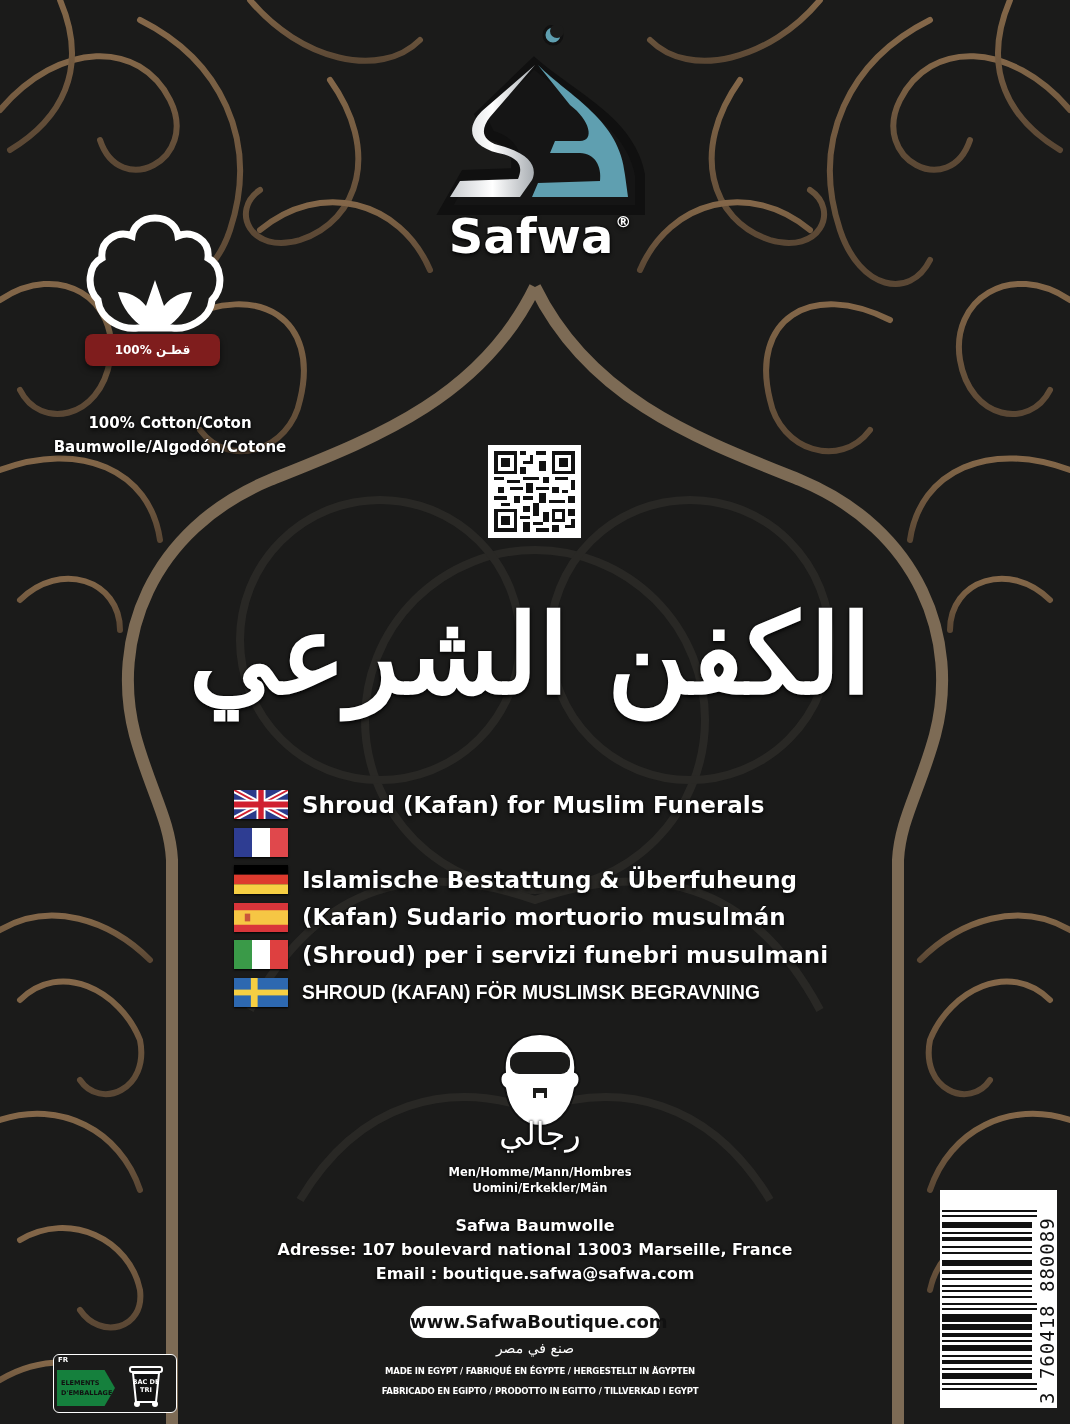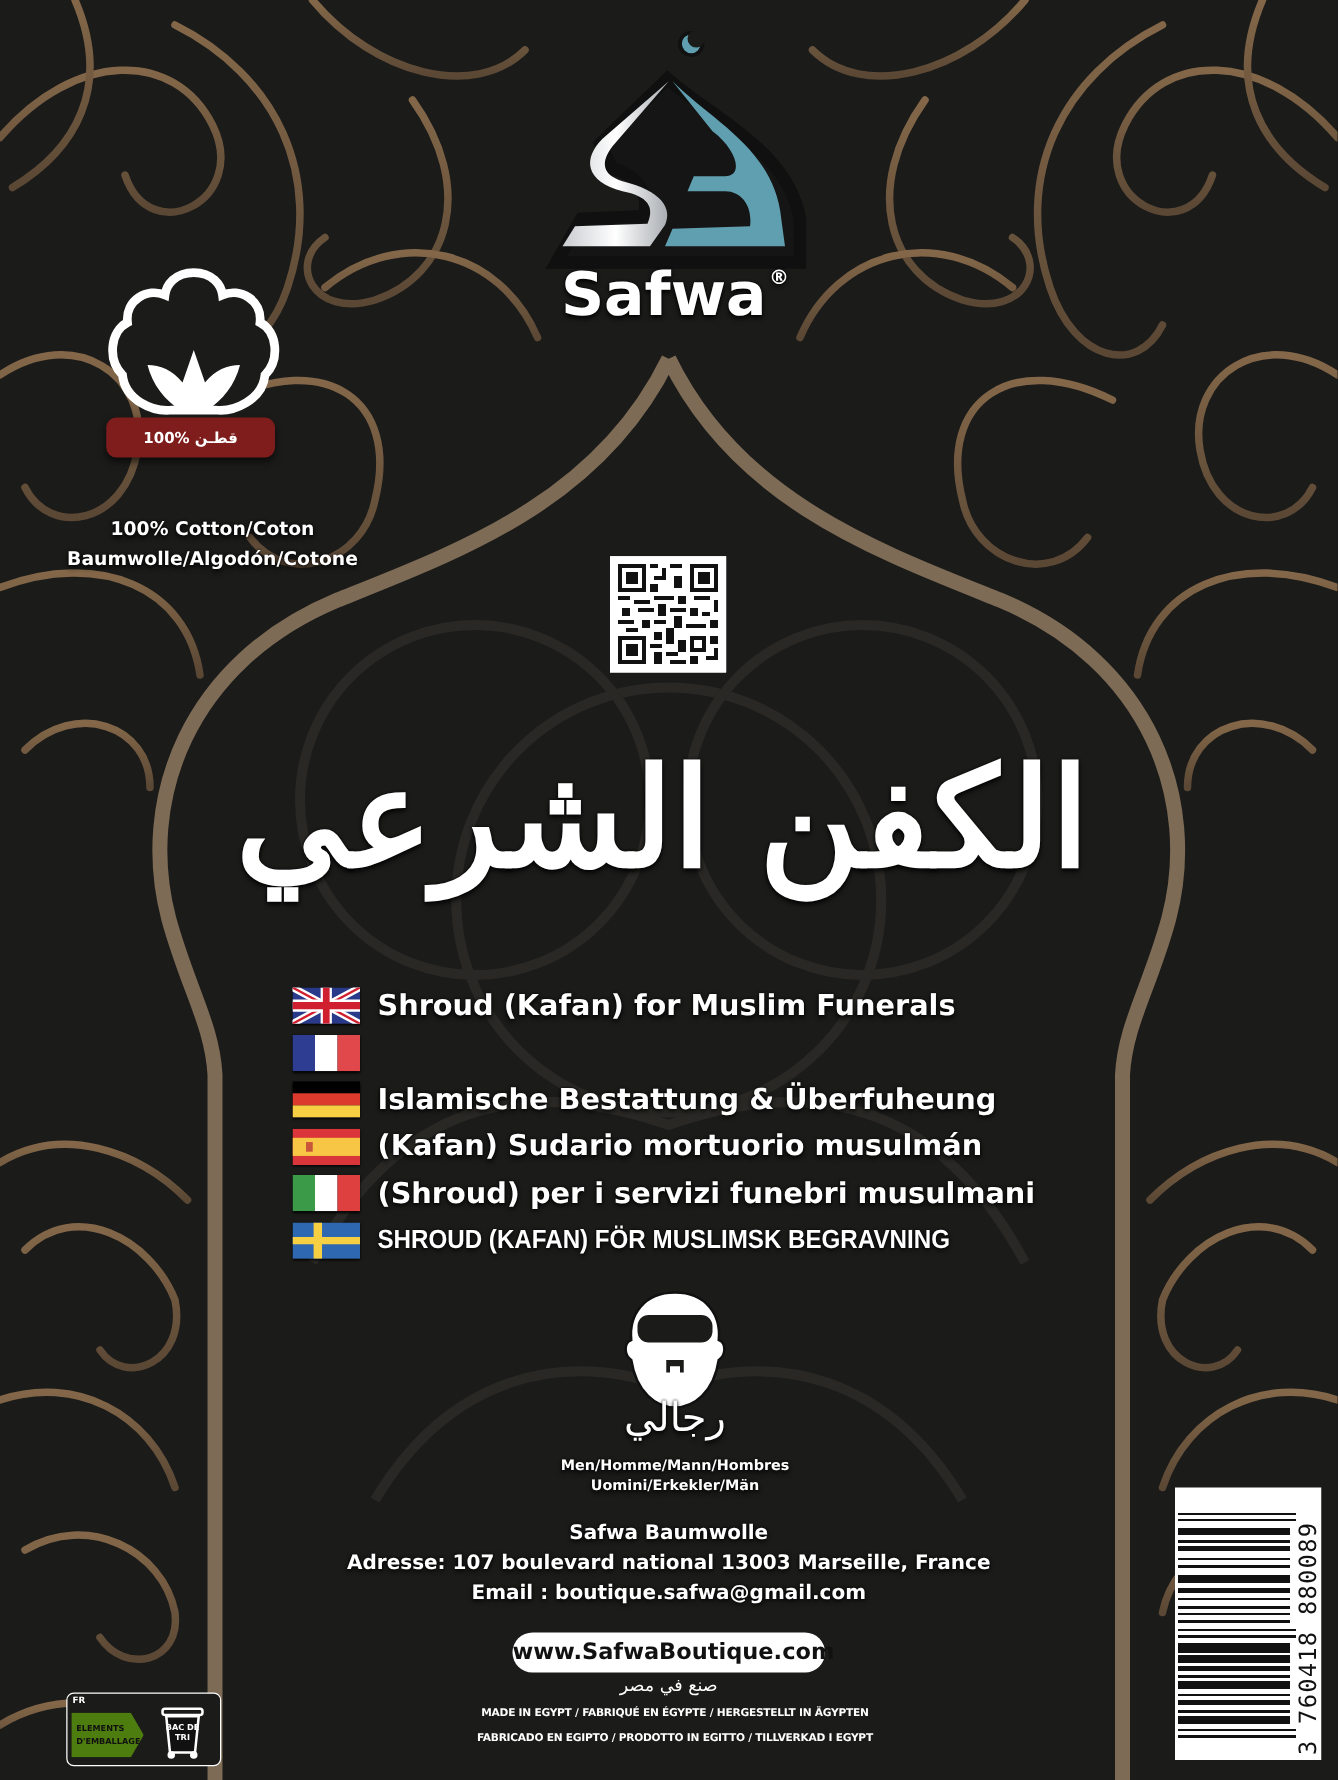--- a/index.html
+++ b/index.html
@@ -44,21 +44,21 @@
   .contact { left:240px; width:590px; text-align:center; font-size:16px; font-weight:bold; }
 
   #website { left:410px; top:1306px; width:250px; height:32px; background:#fff; color:#111; border-radius:18px;
              text-align:center; line-height:32px; font-size:18px; font-weight:bold; }
   #made-ar { left:480px; top:1340px; width:110px; text-align:center; font-family:"DejaVu Serif", serif; font-size:14px; direction:rtl; }
   .made-line { left:370px; width:340px; text-align:center; font-size:8.5px; font-weight:bold; letter-spacing:-.2px; }
 
   
   #recycle { left:53px; top:1354px; width:122px; height:57px; background:#1b1b1a; border:1.5px solid #fff; border-radius:6px; }
   #recycle-fr { left:58px; top:1356px; font-size:7px; font-weight:bold; }
-  #recycle-tag { left:57px; top:1370px; width:58px; height:36px; background:#4d7c0f; color:#111;
+  #recycle-tag { left:57px; top:1370px; width:58px; height:36px; background:#15803d; color:#111;
                  clip-path: polygon(0 0, 82% 0, 100% 50%, 82% 100%, 0 100%); font-size:6.5px; font-weight:bold; line-height:10px; padding:8px 0 0 4px; box-sizing:border-box; }
   #bin { left:128px; top:1364px; width:36px; height:44px; }
   #bin-text { left:131px; top:1378px; width:30px; text-align:center; font-size:6.5px; font-weight:bold; line-height:8px; }
 
   
   #barcode { left:940px; top:1190px; width:117px; height:218px; background:#fff; }
   #barcode-num { position:absolute; left:96px; top:214px; transform-origin:0 0; transform:rotate(-90deg);
                  font-family:"DejaVu Sans Mono", monospace; font-size:19px; color:#111; white-space:nowrap; letter-spacing:1px; }
 </style>
 </head>
@@ -258,21 +258,21 @@
   <path d="M45 4 C70 4 82 22 80 42 C86 44 86 54 80 58 C76 84 60 96 45 96 C30 96 14 84 10 58 C4 54 4 44 10 42 C8 22 20 4 45 4 Z" fill="#fff" stroke="#111" stroke-width="2"></path>
   <rect x="15" y="22" width="60" height="22" rx="9" fill="#1b1b1a"></rect>
   <path d="M38 58 h14 v10 h-3 v-5 h-8 v5 h-3 z" fill="#1b1b1a"></path>
 </svg>
 <div id="men-ar" class="abs txt-shadow">رجالي</div>
 <div class="abs men-line txt-shadow" style="top:1165px;">Men/Homme/Mann/Hombres</div>
 <div class="abs men-line txt-shadow" style="top:1181px;">Uomini/Erkekler/Män</div>
 
 <div class="abs contact txt-shadow" style="top:1216px;">Safwa Baumwolle</div>
 <div class="abs contact txt-shadow" style="top:1240px;">Adresse: 107 boulevard national 13003 Marseille, France</div>
-<div class="abs contact txt-shadow" style="top:1264px;">Email : boutique.safwa@gmail.com</div>
+<div class="abs contact txt-shadow" style="top:1264px;">Email : boutique.safwa@safwa.com</div>
 
 <div id="website" class="abs">www.SafwaBoutique.com</div>
 <div id="made-ar" class="abs">صنع في مصر</div>
 <div class="abs made-line" style="top:1366px;">MADE IN EGYPT / FABRIQUÉ EN ÉGYPTE / HERGESTELLT IN ÄGYPTEN</div>
 <div class="abs made-line" style="top:1386px;">FABRICADO EN EGIPTO / PRODOTTO IN EGITTO / TILLVERKAD I EGYPT</div>
 
 <div id="recycle" class="abs"></div>
 <div id="recycle-fr" class="abs">FR</div>
 <div id="recycle-tag" class="abs">ELEMENTS D'EMBALLAGE</div>
 <svg id="bin" class="abs" viewBox="0 0 36 44">

